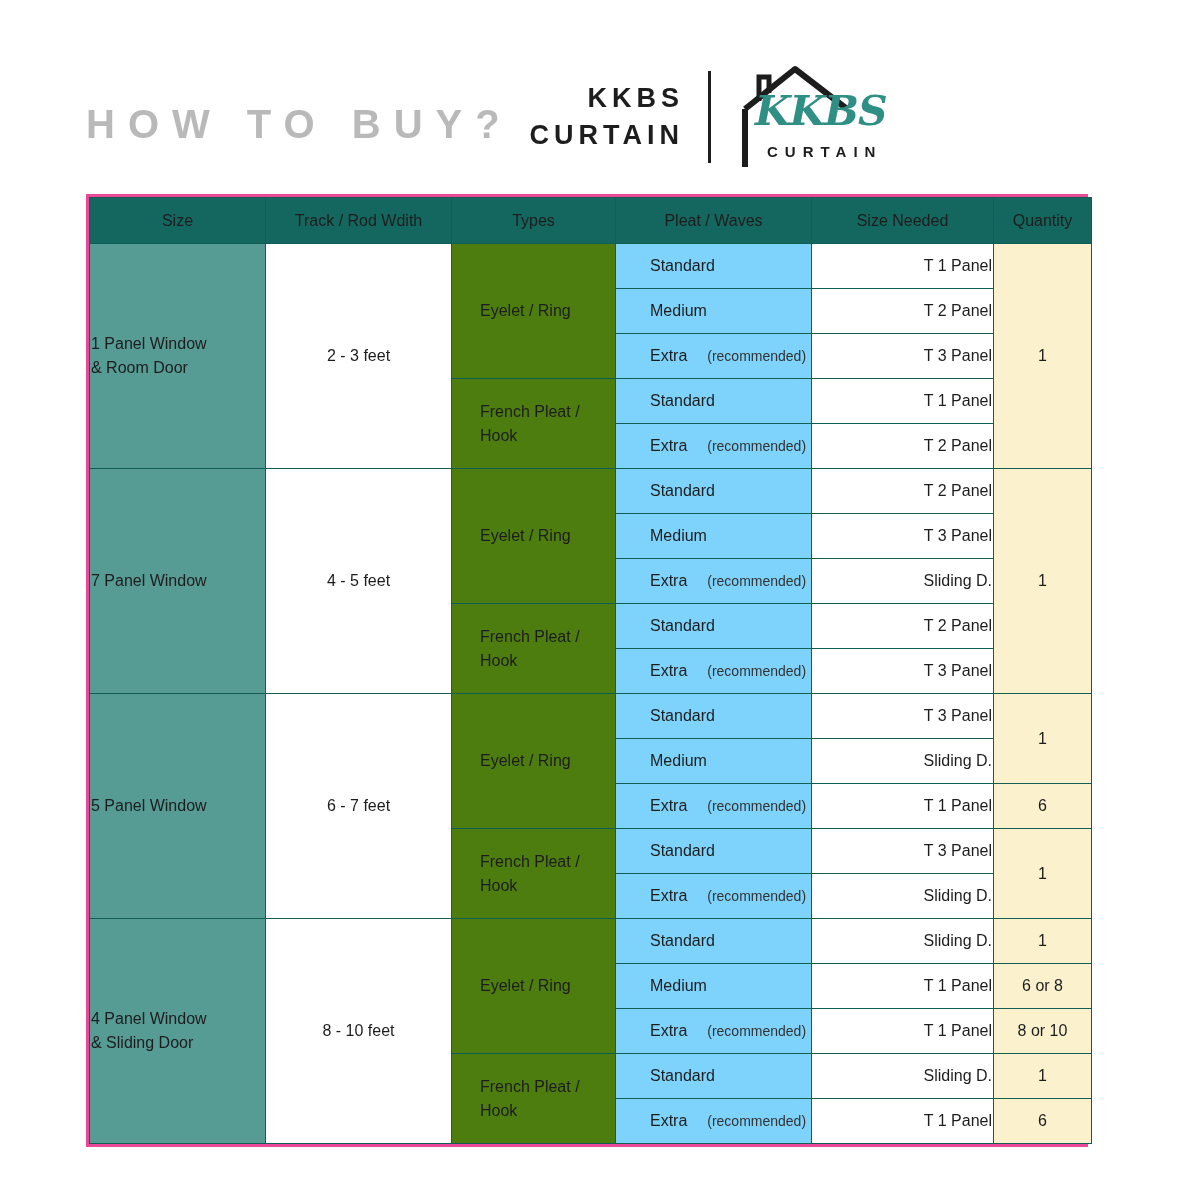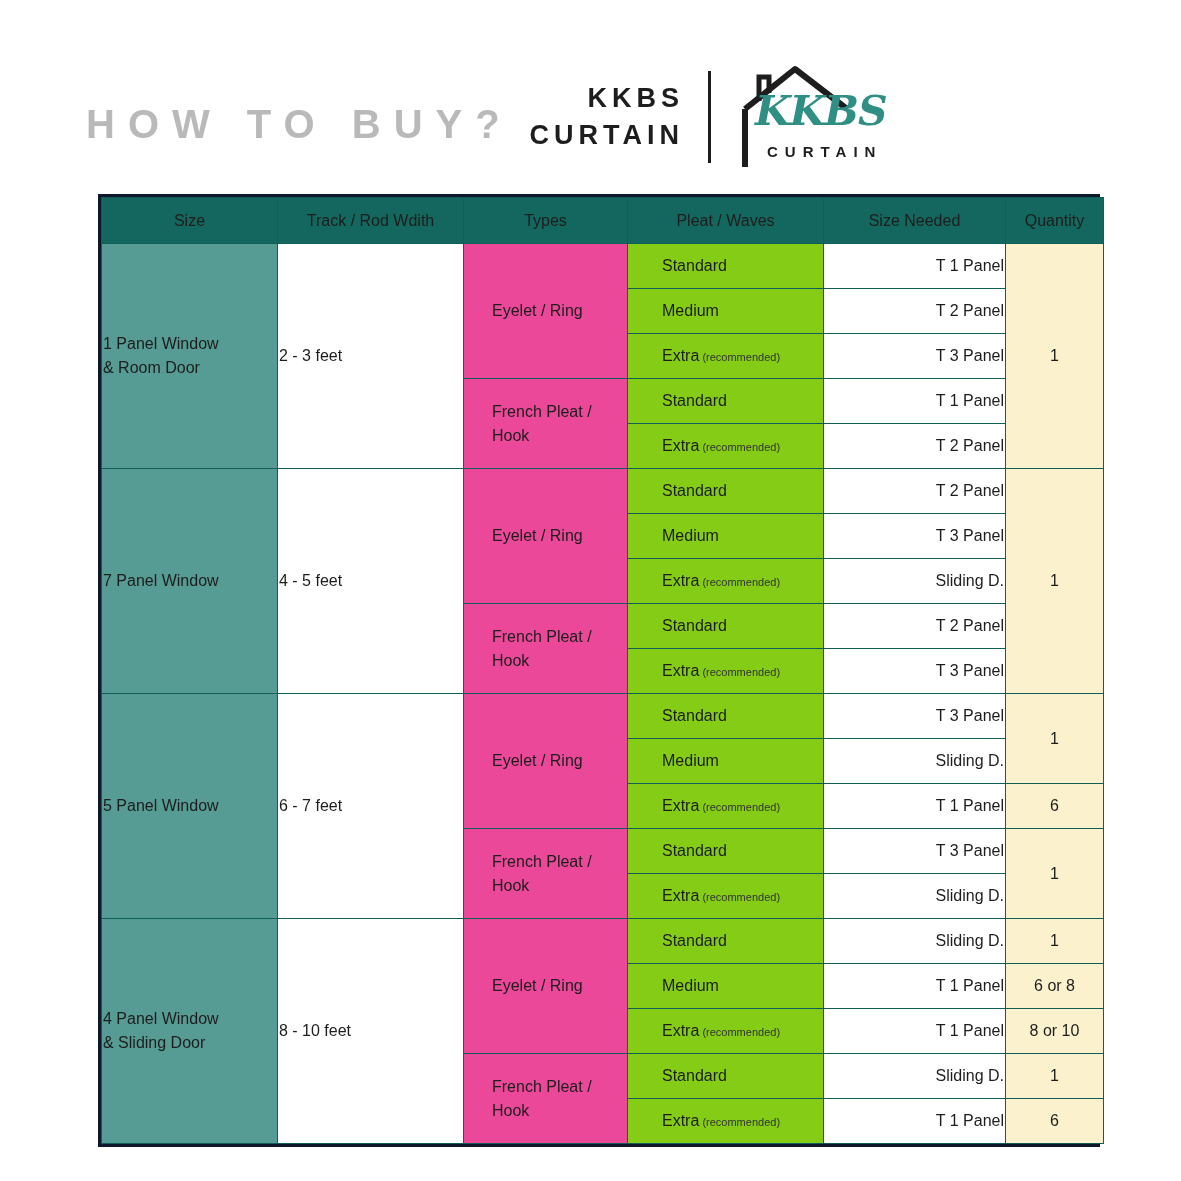--- a/index.html
+++ b/index.html
@@ -112,24 +112,24 @@
     font-size: 28px;
     font-weight: bold;
     letter-spacing: 22px;
     color: #f2f2f2;
     white-space: nowrap;
   }
 
   
   .table-wrap {
     position: absolute;
-    left: 98px;
+    left: 86px;
     top: 194px;
     width: 1002px;
-    border: 3px solid #0f172a;
+    border: 3px solid #ec4899;
     z-index: 2;
     background: transparent;
   }
   table.guide {
     border-collapse: collapse;
     width: 100%;
     table-layout: fixed;
   }
   table.guide th, table.guide td {
     border: 1px solid #115e56;
@@ -155,38 +155,39 @@
 
   td.size-cell {
     background: #569b94;
     color: #1d1d1d;
     text-align: left;
     font-size: 16px;
     line-height: 1.5;
   }
   td.track-cell {
     background: #ffffff;
-    text-align: left;
+    text-align: center;
     font-size: 21px;
   }
   td.types-cell {
-    background: #ec4899;
+    background: #4d7c0f;
     padding-left: 28px;
     font-size: 16px;
     line-height: 1.45;
   }
   td.pleat-cell {
-    background: #84cc16;
+    background: #7dd3fc;
     padding-left: 34px;
     height: 45px;
     font-size: 16px;
   }
   td.pleat-cell .rec {
-    font-size: 11px;
+    font-size: 14px;
     color: #333;
+    padding-left: 16px;
   }
   td.needed-cell {
     background: #ffffff;
     text-align: right;
     font-size: 16px;
   }
   td.qty-cell {
     background: #fbf1cd;
     text-align: center;
     font-size: 16px;

